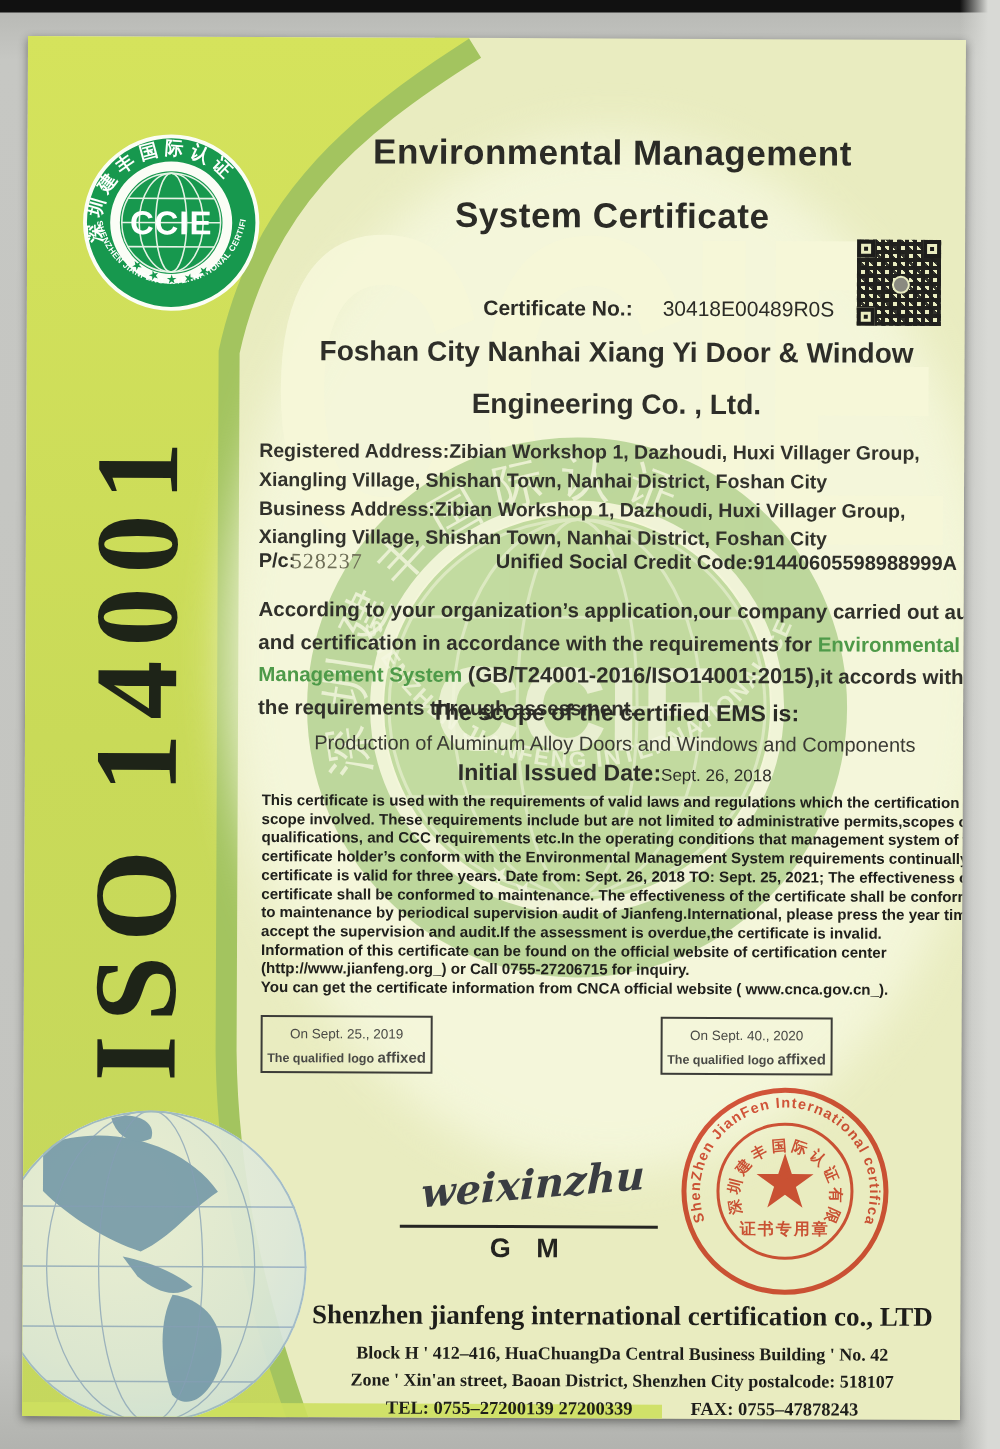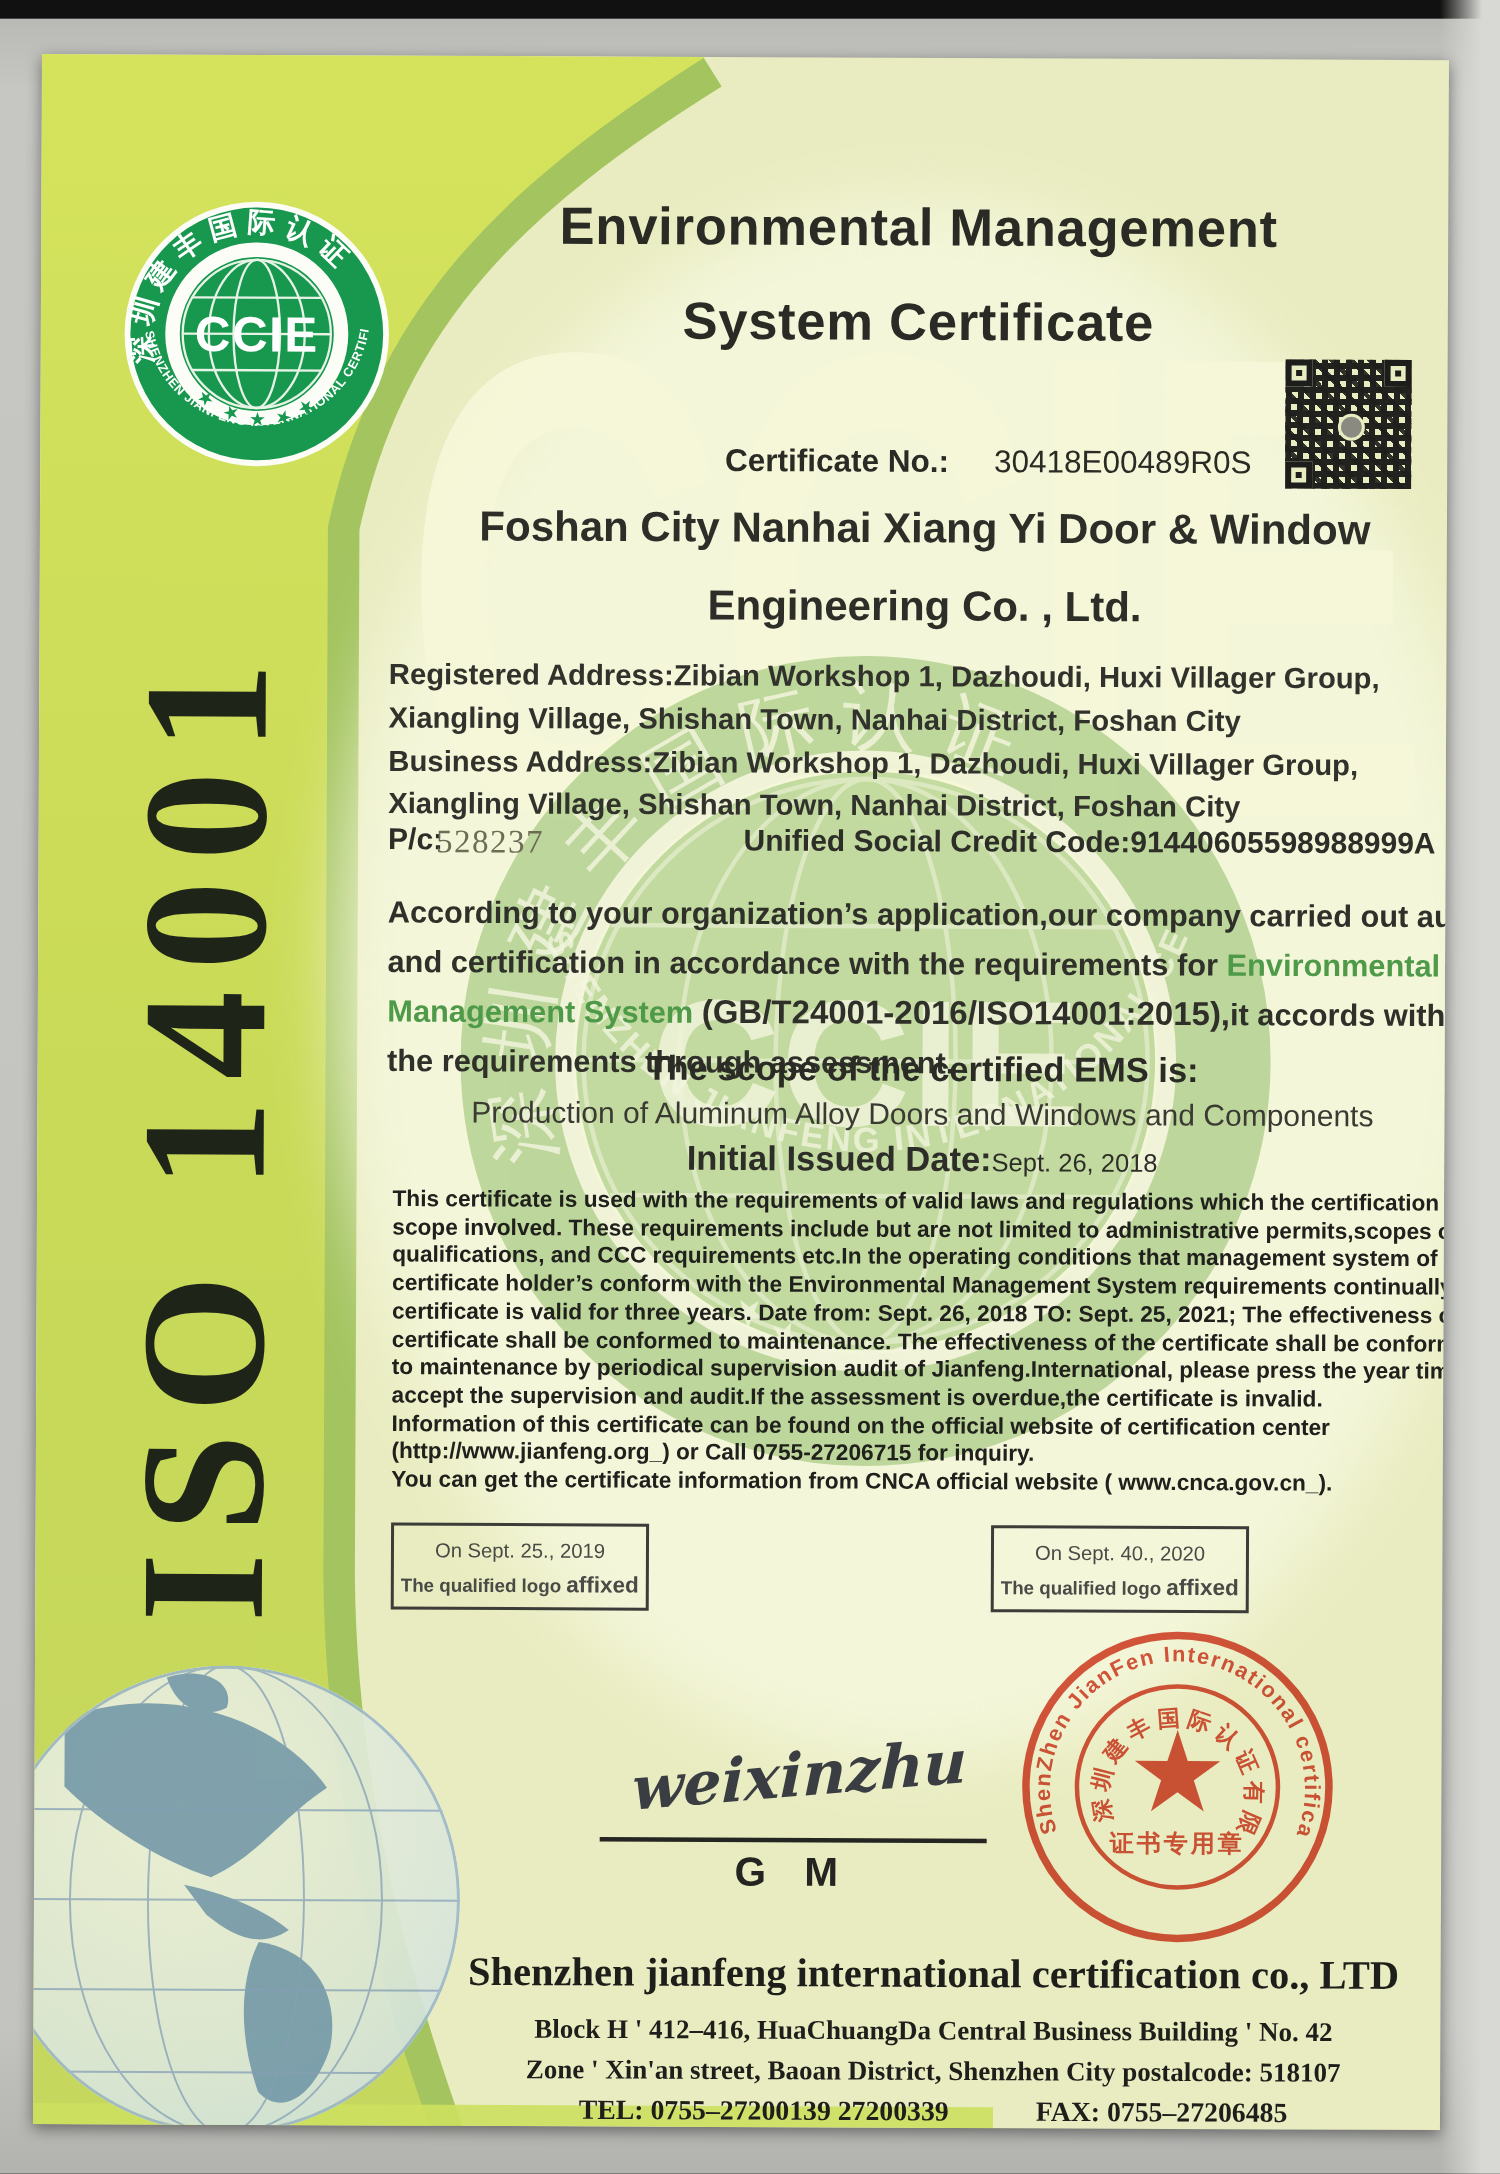--- a/index.html
+++ b/index.html
@@ -258,18 +258,18 @@
       <path d="M120,82 L126.8,102.7 L148.5,102.7 L130.9,115.6 L137.6,136.3 L120,123.5 L102.4,136.3 L109.1,115.6 L91.5,102.7 L113.2,102.7 Z" fill="#d8402a"></path>
       <text x="120" y="163" text-anchor="middle" font-size="16" font-weight="bold" fill="#d8402a" letter-spacing="2">证书专用章</text>
     </g>
   </svg>
 
   <div class="abs footer">
     <div class="f1">Shenzhen jianfeng international certification co., LTD</div>
     <div class="f2">Block H ' 412–416, HuaChuangDa Central Business Building '  No. 42</div>
     <div class="f3">Zone '  Xin'an street, Baoan District, Shenzhen City  postalcode: 518107</div>
     <div class="f4">
-      <span>TEL: 0755–27200139  27200339</span><span class="gap"></span><span>FAX: 0755–27206485</span>
+      <span>TEL: 0755–27200139  27200339</span><span class="gap"></span><span>FAX: 0755–47878243</span>
     </div>
 
   </div>
 
 </div>
 
 </body></html>

